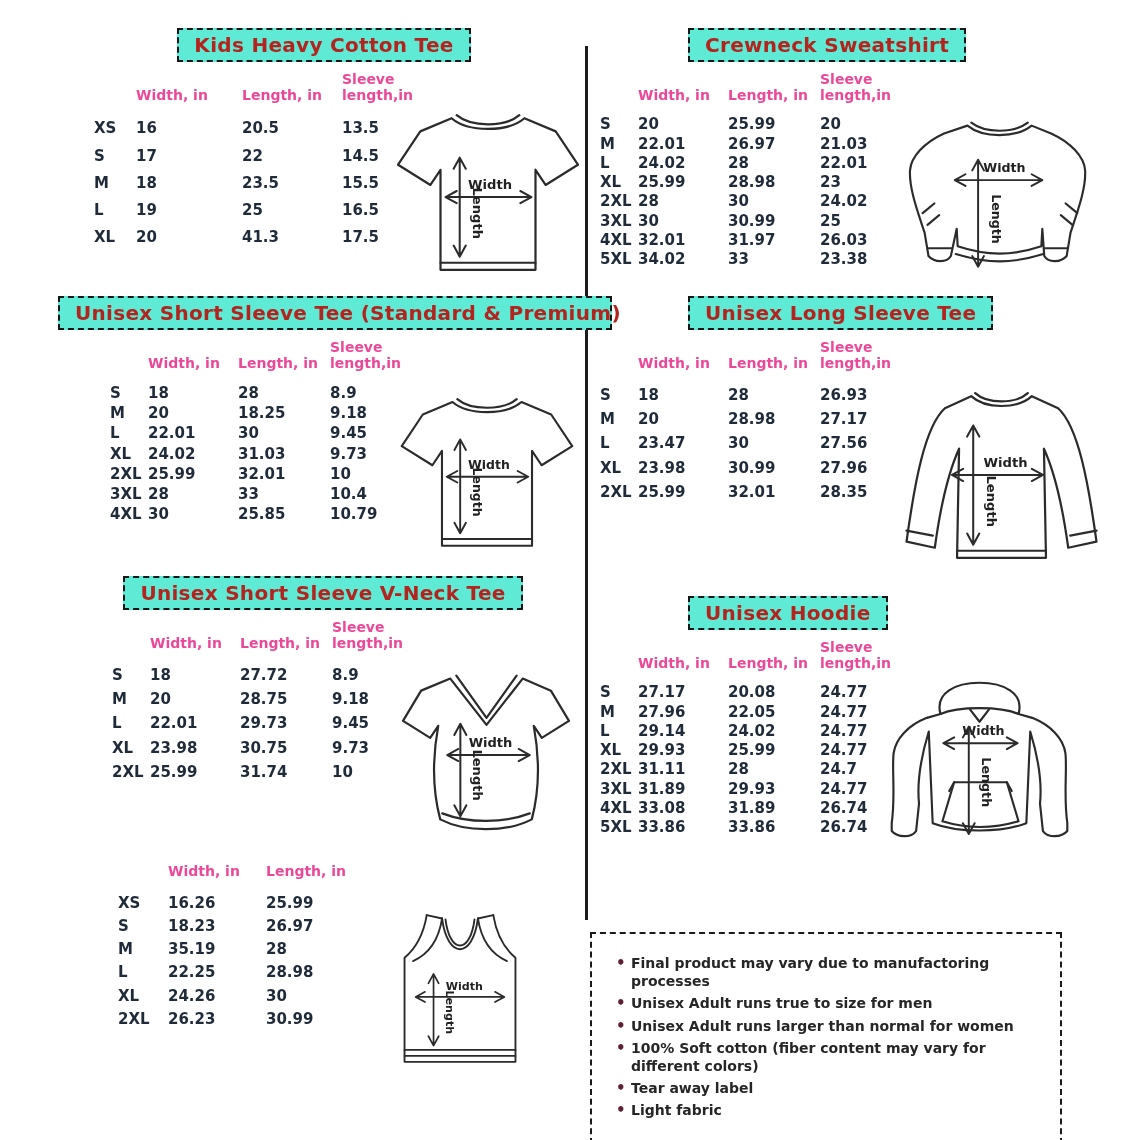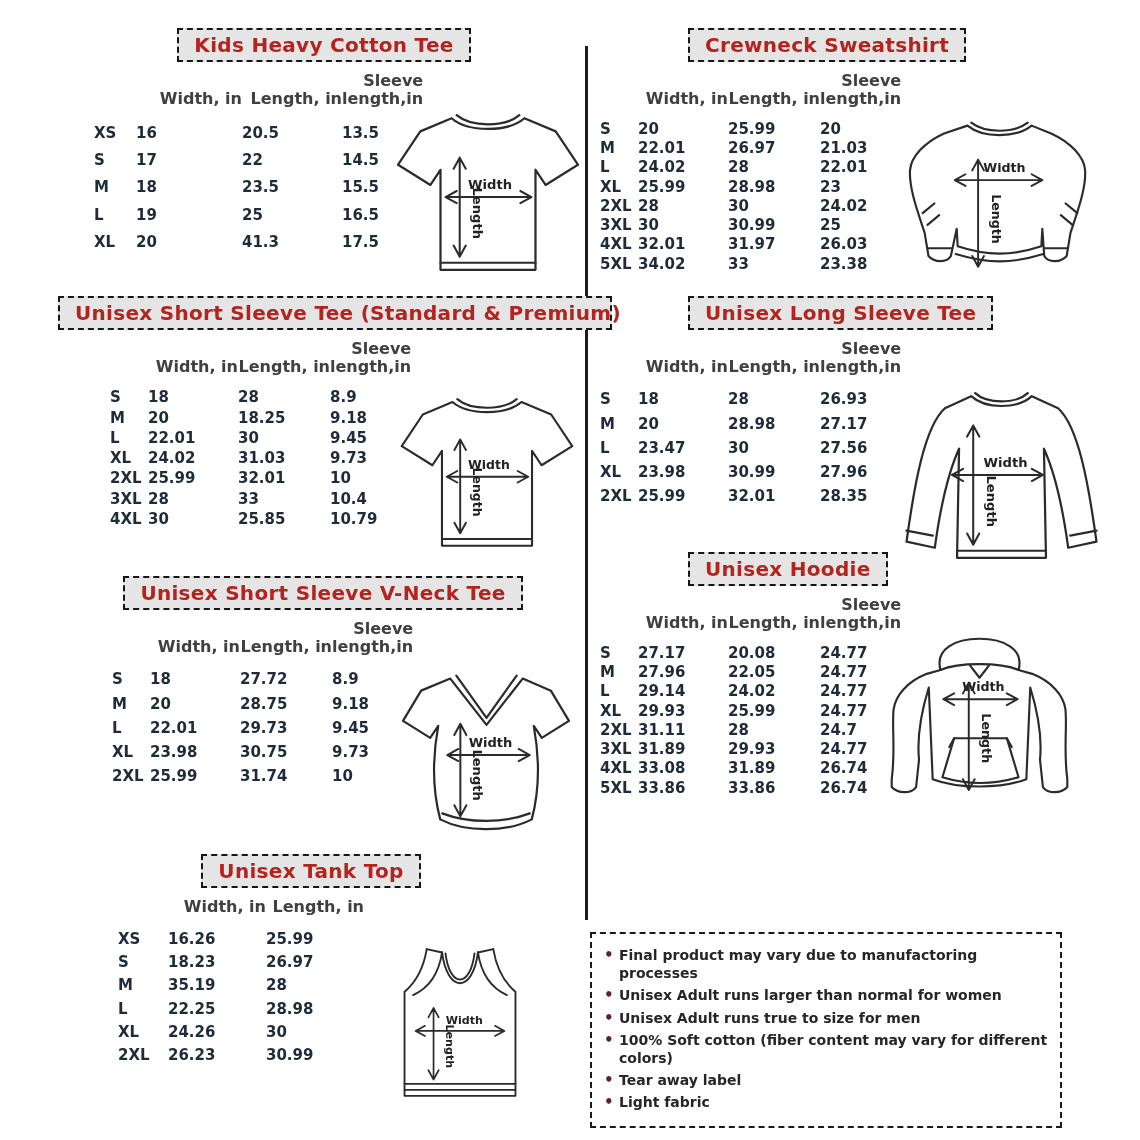--- a/index.html
+++ b/index.html
@@ -4,28 +4,28 @@
 <style>
   html,body{margin:0;padding:0}
   body{
     width:1140px;height:1140px;position:relative;overflow:hidden;
     background:#ffffff;
     font-family:"DejaVu Sans","Liberation Sans",sans-serif;
   }
   .divider{position:absolute;left:585px;top:46px;width:3px;height:874px;background:#1c1c1c}
   .panel{position:absolute}
   .tbox{
-    width:fit-content;max-width:100%;margin:0 auto;background:#e5e5e5;
+    width:fit-content;max-width:100%;margin:0 auto;background:#5eead4;
     border:2px dashed #161616;padding:3px 15px;text-align:center;white-space:nowrap;
   }
   .tbox span{color:#b3241f;font-weight:bold;font-size:20px;letter-spacing:.3px}
   .row{position:relative;margin-top:10px}
   table.sizes{border-collapse:collapse;table-layout:fixed}
   table.sizes th{
-    color:#404040;font-size:16px;font-weight:bold;text-align:right;
+    color:#ec4899;font-size:14px;font-weight:bold;text-align:left;
     vertical-align:bottom;white-space:pre-line;line-height:1.12;padding:0 0 12px 0;
   }
   table.sizes td{color:#1f2b38;font-size:15px;font-weight:bold;line-height:1.15}
   
   .cols4 th:nth-child(1),.cols4 td:nth-child(1){width:38px}
   .cols4 th:nth-child(2),.cols4 td:nth-child(2){width:90px}
   .cols4 th:nth-child(3),.cols4 td:nth-child(3){width:92px}
   .cols4 th:nth-child(4),.cols4 td:nth-child(4){width:80px}
   .kids th:nth-child(1),.kids td:nth-child(1){width:42px}
   .kids th:nth-child(2),.kids td:nth-child(2){width:106px}
@@ -43,21 +43,21 @@
   .garment{position:absolute;stroke:#2b2b2b;fill:none;stroke-width:2.2;stroke-linecap:round;stroke-linejoin:round}
   .garment text{
     stroke:none;fill:#222;font-family:"DejaVu Sans","Liberation Sans",sans-serif;
     font-size:13px;font-weight:bold;
   }
   .arrow{stroke-width:2}
   
   .notes{
     border:2px dashed #1a1a1a;background:#fff;padding:8px 12px 10px 12px;
   }
-  .notes ul{list-style:none;margin:0;padding:0}
+  .notes ul{list-style:none;margin:12px;padding:0}
   .notes li{
     position:relative;padding-left:15px;margin:4px 0;
     color:#262626;font-size:14px;font-weight:bold;line-height:1.3;
   }
   .notes li::before{content:"\2022";position:absolute;left:0;top:0;color:#5e1f33;font-size:15px}
 </style>
 </head>
 <body>
 
 <div class="divider"></div>
@@ -248,23 +248,20 @@
       <path d="M44,150 C70,160 105,160 131,150"></path>
       <path class="arrow" d="M50,92 L130,92 M60,86 L49,92 L60,98 M120,86 L131,92 L120,98"></path>
       <text x="92" y="84" text-anchor="middle">Width</text>
       <path class="arrow" d="M62,62 L62,152 M56,72 L62,61 L68,72 M56,142 L62,153 L68,142"></path>
       <text x="75" y="112" text-anchor="middle" transform="rotate(90 75 112)">Length</text>
     </svg>
   </div>
 </section>
 
 <section class="panel" style="left:70px;top:854px;width:482px">
-  <div class="tbox">
-    <span>Unisex Tank Top</span>
-  </div>
   <div class="row" style="height:250px">
     <table class="sizes cols3 r6" style="margin-left:48px">
       <thead>
           <tr>
             <th></th>
             <th>Width, in</th>
             <th>Length, in</th>
           </tr>
         </thead>
       <tbody>
@@ -449,21 +446,21 @@
       <path d="M64,167 L152,167"></path>
       <path d="M176,152 L202,147 M40,152 L14,147"></path>
       <path class="arrow" d="M60,92 L148,92 M70,86 L59,92 L70,98 M138,86 L149,92 L138,98"></path>
       <text x="112" y="84" text-anchor="middle">Width</text>
       <path class="arrow" d="M80,44 L80,160 M74,54 L80,43 L86,54 M74,150 L80,161 L86,150"></path>
       <text x="94" y="118" text-anchor="middle" transform="rotate(90 94 118)">Length</text>
     </svg>
   </div>
 </section>
 
-<section class="panel" style="left:600px;top:552px;width:514px">
+<section class="panel" style="left:600px;top:596px;width:514px">
   <div class="tbox" style="margin-left:88px">
     <span>Unisex Hoodie</span>
   </div>
   <div class="row" style="height:270px">
     <table class="sizes cols4 r8" style="margin-left:0">
       <thead>
           <tr>
             <th></th>
             <th>Width, in</th>
             <th>Length, in</th>
@@ -532,19 +529,19 @@
       <text x="106" y="60" text-anchor="middle">Width</text>
       <path class="arrow" d="M91,52 L91,160 M85,62 L91,51 L97,62 M85,150 L91,161 L97,150"></path>
       <text x="105" y="108" text-anchor="middle" transform="rotate(90 105 108)">Length</text>
     </svg>
   </div>
 </section>
 
 <section class="panel notes" style="left:590px;top:932px;width:444px">
   <ul>
       <li>Final product may vary due to manufactoring processes</li>
+      <li>Unisex Adult runs true to size for men</li>
       <li>Unisex Adult runs larger than normal for women</li>
-      <li>Unisex Adult runs true to size for men</li>
       <li>100% Soft cotton (fiber content may vary for different colors)</li>
       <li>Tear away label</li>
       <li>Light fabric</li>
     </ul>
 </section>
 
 </body></html>

